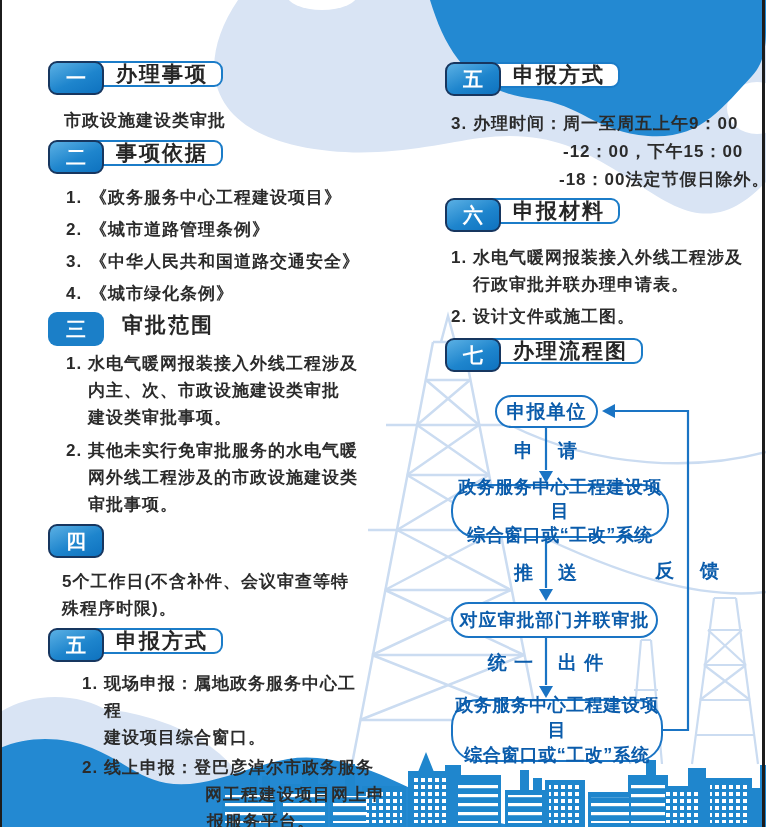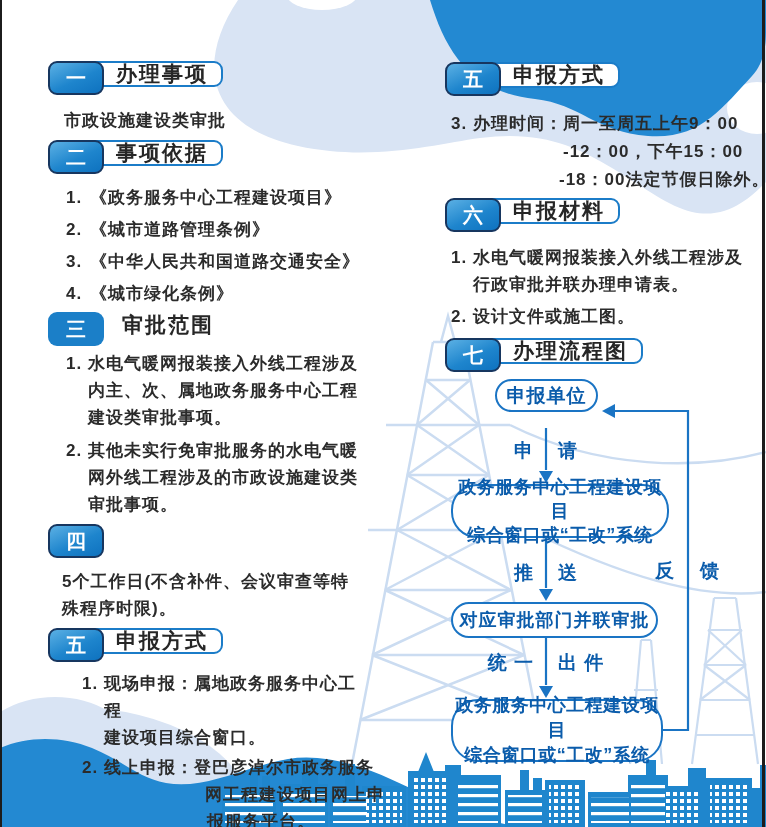--- a/index.html
+++ b/index.html
@@ -32,21 +32,21 @@
   .item{display:flex;font-size:17px;font-weight:600;color:#2b2b2b;letter-spacing:1px;line-height:27px;}
   .item .inum{width:22px;flex:none;}
   .cont{white-space:nowrap;}
 
   
   .flow{position:relative;height:446px;margin-top:6px;}
   .flow svg{position:absolute;left:0;top:0;z-index:1;}
   .fnode{position:absolute;background:#fff;border:2px solid #1a74c4;box-sizing:border-box;
          color:#0b5cab;font-weight:bold;text-align:center;z-index:2;
          display:flex;flex-direction:column;justify-content:center;}
-  .fstart{left:50px;top:1px;width:103px;height:33px;border-radius:17px;font-size:19px;letter-spacing:1px;}
+  .fstart{left:50px;top:17px;width:103px;height:33px;border-radius:17px;font-size:19px;letter-spacing:1px;}
   .fbox1{left:6px;top:106px;width:218px;height:54px;border-radius:26px;font-size:18px;line-height:24px;letter-spacing:0.5px;}
   .fbox2{left:6px;top:224px;width:207px;height:36px;border-radius:18px;font-size:18px;letter-spacing:1px;}
   .fbox3{left:6px;top:321px;width:212px;height:63px;border-radius:27px;font-size:18px;line-height:25px;letter-spacing:0.5px;}
   .alabel{position:absolute;left:0;width:202px;display:flex;justify-content:center;gap:24px;
           color:#0b5cab;font-weight:bold;font-size:19px;z-index:2;letter-spacing:1px;}
   .fblabel{position:absolute;left:142px;width:200px;display:flex;justify-content:center;gap:26px;
           color:#0b5cab;font-weight:bold;font-size:19px;z-index:2;}
 </style>
 </head>
 <body>
@@ -180,21 +180,21 @@
       <span class="nb">三</span>
       <span class="pill">
         <span class="ttl">审批范围</span>
       </span>
     </div>
     <div style="margin:4px 0 0 18px">
       <div class="item">
         <span class="inum">1.</span>
         <div>
           <div>水电气暖网报装接入外线工程涉及</div>
-          <div>内主、次、属地政务服务中心工程</div>
+          <div>内主、次、市政设施建设类审批</div>
           <div>建设类审批事项。</div>
         </div>
       </div>
       <div class="item" style="margin-top:6px">
         <span class="inum">2.</span>
         <div>
           <div>其他未实行免审批服务的水电气暖</div>
           <div>网外线工程涉及的市政设施建设类</div>
           <div>审批事项。</div>
         </div>

